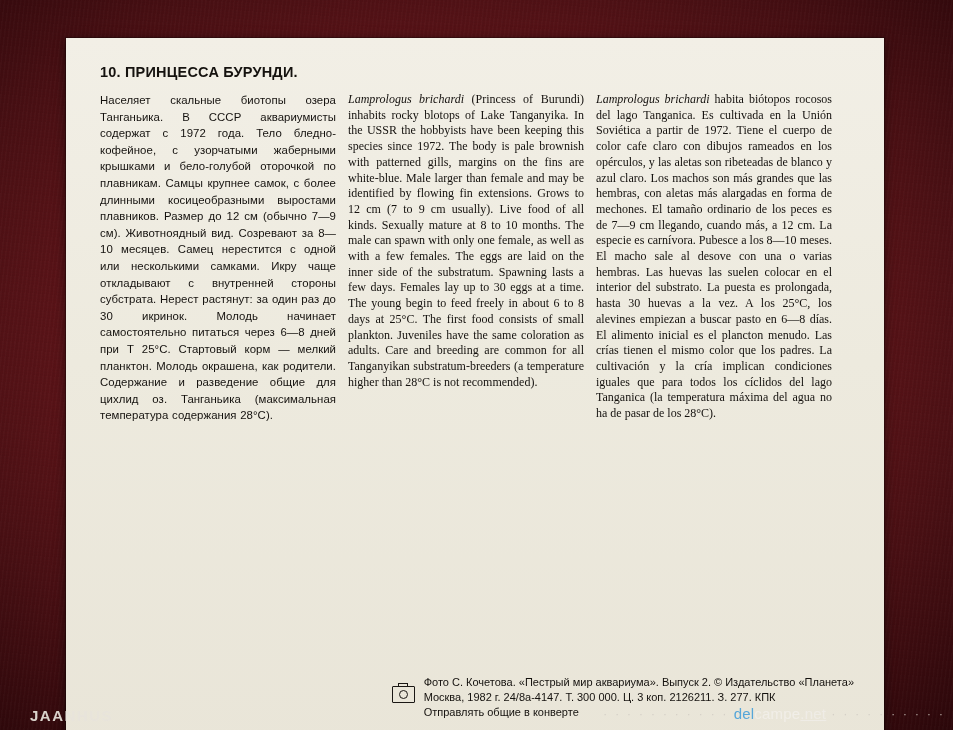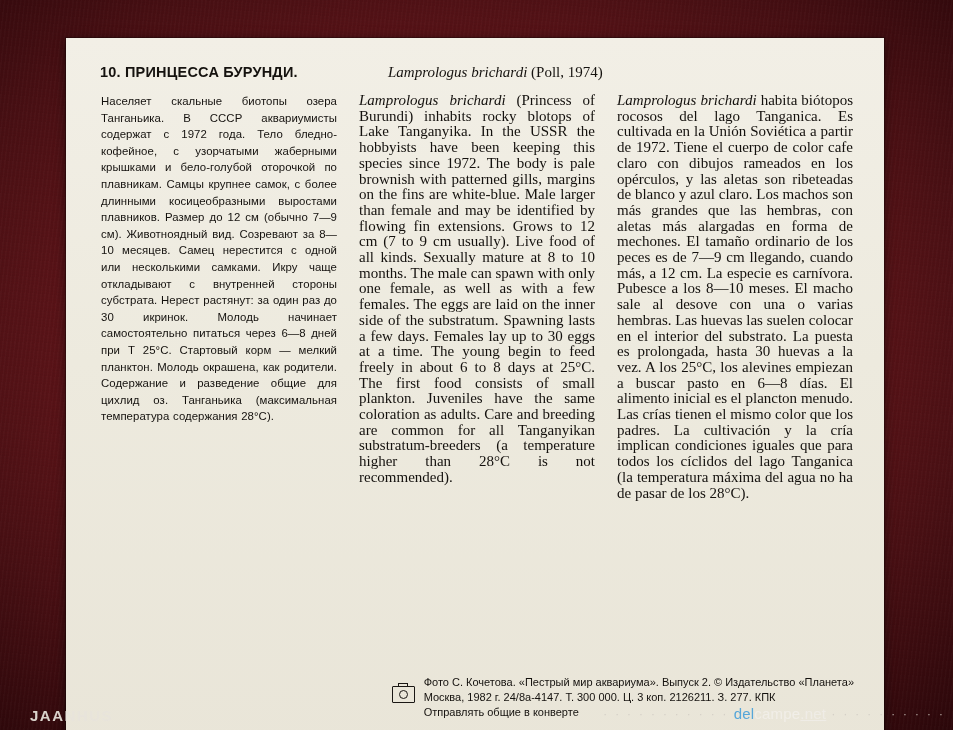--- a/index.html
+++ b/index.html
@@ -76,44 +76,43 @@
     font-size: 15px;
     color: #15120f;
   }
   .title-lat .plain {
     font-style: normal;
   }
 
   
   .columns {
     display: flex;
-    gap: 22px;
+    gap: 12px;
     padding-left: 4px;
-    justify-content: center;
   }
   .col {
     width: 236px;
     flex: 0 0 236px;
   }
   .col p {
     margin: 0;
     text-align: justify;
     color: #14110e;
     hyphens: manual;
   }
   .col-ru p {
     font-family: "Liberation Sans", sans-serif;
     font-size: 11.4px;
     line-height: 16.6px;
     letter-spacing: .05px;
     word-spacing: .5px;
   }
   .col-en p, .col-es p {
     font-family: "Liberation Serif", serif;
-    font-size: 15px;
+    font-size: 12px;
     line-height: 15.7px;
   }
   .col-en .sp, .col-es .sp {
     font-style: italic;
   }
 
   
   .footer {
     position: absolute;
     left: 34px;
@@ -207,24 +206,20 @@
 
 <div class="bg-vignette"></div>
 <div class="bg-grain"></div>
 
 <div class="card">
   <div class="card-inner">
     <div class="card-frame">
 
       <div class="header">
         <div class="title-ru">10. ПРИНЦЕССА БУРУНДИ.</div>
-        <div class="title-lat">
-          <span>Lamprologus brichardi</span>
-          <span class="plain">(Poll, 1974)</span>
-        </div>
       </div>
 
       <div class="columns">
 
         <div class="col col-ru">
           <p>Населяет скальные биотопы озера Танганьика. В СССР аквариумисты содержат с 1972 года. Тело бледно-кофейное, с узорчатыми жаберными крышками и бело-голубой оторочкой по плавникам. Самцы крупнее самок, с более длинными косицеобразными выростами плавников. Размер до 12 см (обычно 7—9 см). Животноядный вид. Созревают за 8—10 месяцев. Самец нерестится с одной или несколькими самками. Икру чаще откладывают с внутренней стороны субстрата. Нерест растянут: за один раз до 30 икринок. Молодь начинает самостоятельно питаться через 6—8 дней при Т 25°С. Стартовый корм — мелкий планктон. Молодь окрашена, как родители. Содержание и разведение общие для цихлид оз. Танганьика (максимальная температура содержания 28°С).</p>
         </div>
 
         <div class="col col-en">
           <p><span class="sp">Lamprologus brichardi</span><span> (Princess of Burundi) inhabits rocky blotops of Lake Tanganyika. In the USSR the hobbyists have been keeping this species since 1972. The body is pale brownish with patterned gills, margins on the fins are white-blue. Male larger than female and may be identified by flowing fin extensions. Grows to 12 cm (7 to 9 cm usually). Live food of all kinds. Sexually mature at 8 to 10 months. The male can spawn with only one female, as well as with a few females. The eggs are laid on the inner side of the substratum. Spawning lasts a few days. Females lay up to 30 eggs at a time. The young begin to feed freely in about 6 to 8 days at 25°C. The first food consists of small plankton. Juveniles have the same coloration as adults. Care and breeding are common for all Tanganyikan substratum-breeders (a temperature higher than 28°C is not recommended).</span></p>

